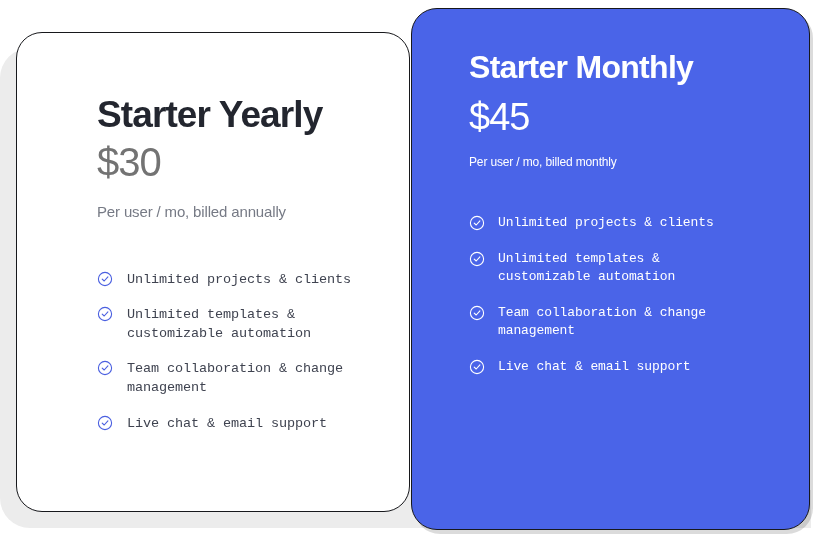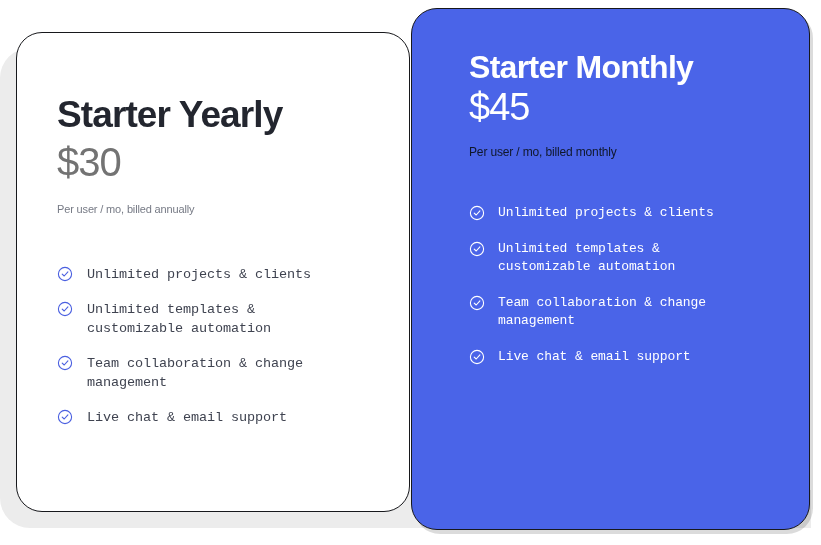--- a/index.html
+++ b/index.html
@@ -69,21 +69,21 @@
     box-shadow: 3px 4px 0 0 rgba(0,0,0,0.14);
   }
 
   
   .card-inner {
     position: absolute;
     left: 0;
     top: 0;
     right: 0;
     bottom: 0;
-    padding: 62px 34px 0 40px;
+    padding: 62px 34px 0 80px;
     box-sizing: border-box;
   }
   .card-monthly .card-inner {
     padding: 42px 30px 0 57px;
   }
 
   .plan-title {
     font-size: 37px;
     font-weight: bold;
     letter-spacing: -0.9px;
@@ -93,41 +93,41 @@
   }
   .plan-price {
     font-size: 40px;
     font-weight: normal;
     letter-spacing: -1px;
     line-height: 1.1;
     margin: 6px 0 0 0;
     color: #737373;
   }
   .plan-note {
-    font-size: 11px;
+    font-size: 15px;
     line-height: 1.3;
     margin: 18px 0 0 0;
     color: #767a85;
     letter-spacing: -0.15px;
   }
 
   .card-monthly .plan-title,
   .card-monthly .plan-price {
     color: #ffffff;
   }
   .card-monthly .plan-title {
     font-size: 32px;
     letter-spacing: -0.7px;
   }
   .card-monthly .plan-price {
     font-size: 38px;
-    margin-top: 2px;
+    margin-top: 12px;
   }
   .card-monthly .plan-note {
-    color: #0f172a;
+    color: #ffffff;
     font-size: 12px;
     margin-top: 16px;
     font-weight: 500;
   }
 
   
   .feature-list {
     list-style: none;
     margin: 0;
     padding: 0;

